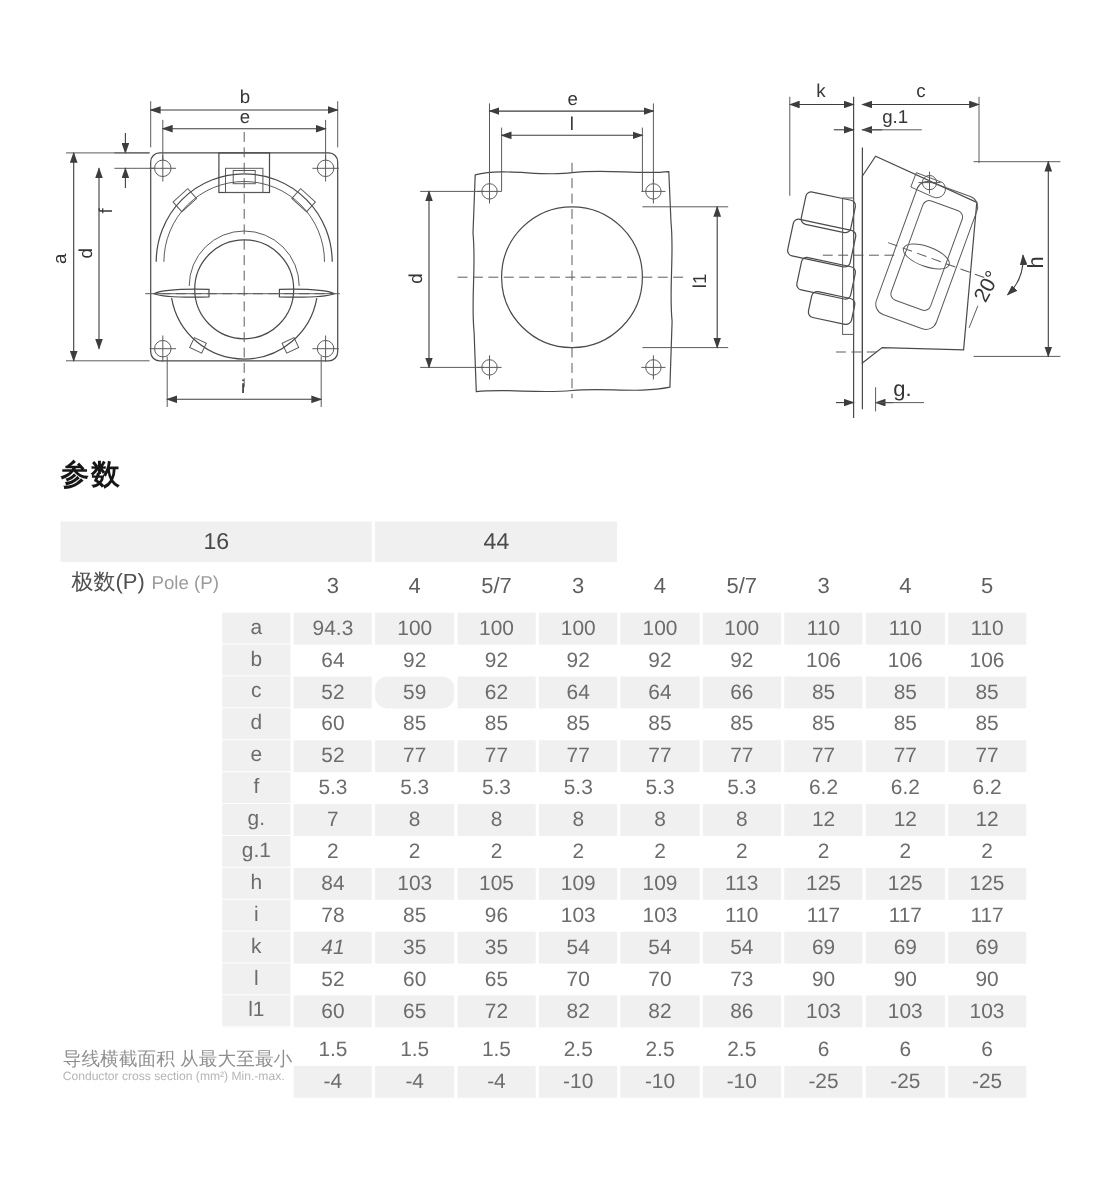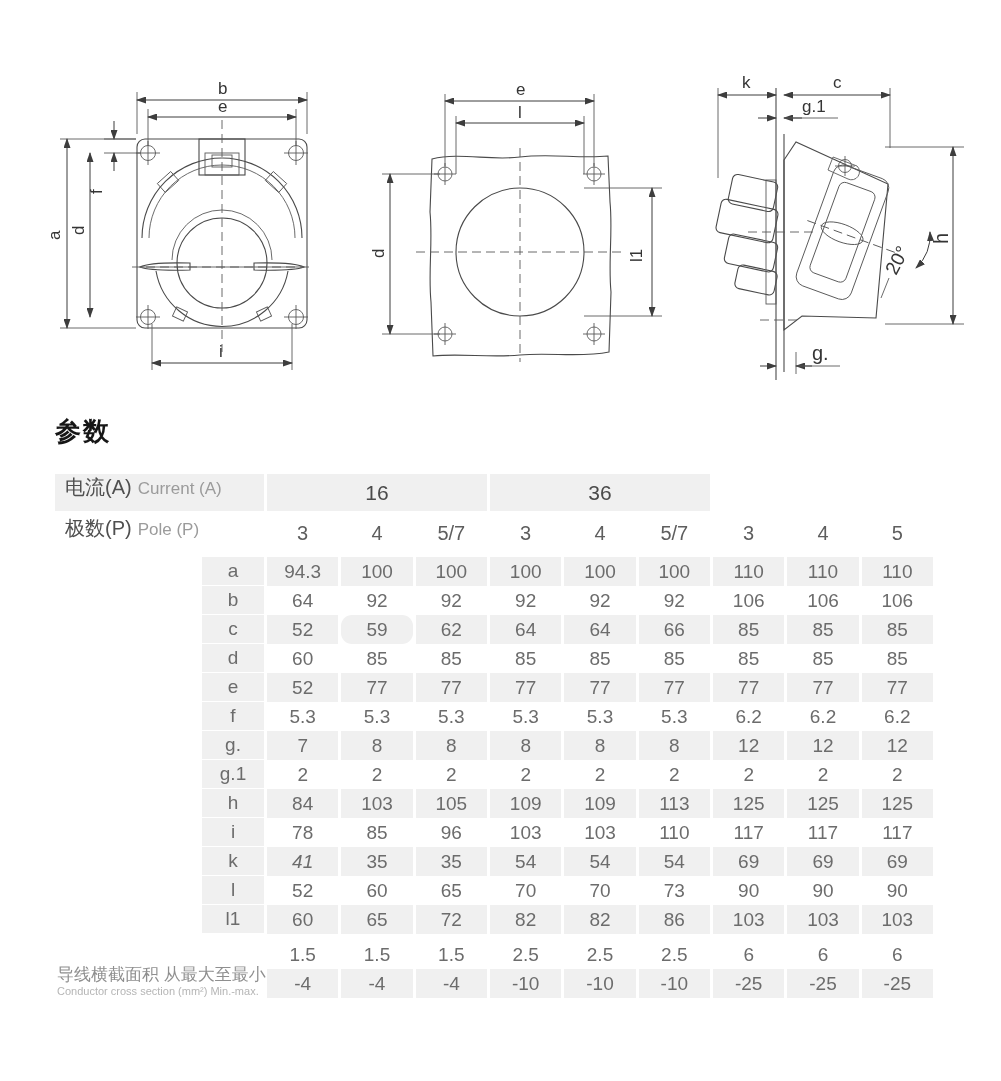--- a/index.html
+++ b/index.html
@@ -27,21 +27,21 @@
   .en{font-size:17px;color:#9b9b9b;margin-left:6px;}
   .g{background:#f0f0f0;}
   .group{grid-column:span 3;font-size:21px;color:#4a4a4a;}
   .pole{font-size:20px;color:#5e5e5e;}
   .dimlab{grid-column:1;grid-row:1 / span 13;background:#f0f0f0;display:flex;
           flex-direction:column;align-items:flex-start;padding:3px 0 0 10px;box-sizing:border-box;}
   .dimlab .zh{line-height:26px;}
   .dimlab .en2{font-size:16px;color:#9b9b9b;line-height:20px;}
   .letter{background:#f0f0f0;border-bottom:1px solid #fff;font-size:19px;color:#6c6c6c;}
   .condlab{grid-column:1 / span 2;grid-row:1 / span 2;display:flex;flex-direction:column;
-           justify-content:flex-end;align-items:flex-start;padding-left:2px;box-sizing:border-box;}
+           justify-content:center;align-items:flex-start;padding-left:2px;box-sizing:border-box;}
   .condlab .czh{font-size:17px;color:#8f8f8f;line-height:20px;white-space:nowrap;}
   .condlab .cen{font-size:11px;color:#b5b5b5;line-height:13px;white-space:nowrap;}
 </style>
 </head>
 <body>
 
 <div class="page">
 
   <svg class="drawing" style="left:40px;top:62px" width="320" height="330" viewBox="0 0 320 330">
     <defs>
@@ -204,26 +204,22 @@
       <path class="thin" d="M106,304 H150"></path>
       <text x="122" y="298" style="font-size:20px">g.</text>
     </g>
   </svg>
 
   <div class="heading">参数</div>
 
   <div class="spec">
 
     <div class="trow row-current">
-      <div class="cell lab g">
-        <span class="zh">电流(A)</span>
-        <span class="en">Current (A)</span>
-      </div>
       <div class="cell group g">16</div>
-      <div class="cell group g">36</div>
+      <div class="cell group g">44</div>
     </div>
 
     <div class="trow row-pole" id="row-pole">
       <div class="cell lab">
         <span class="zh">极数(P)</span>
         <span class="en">Pole (P)</span>
       </div>
     <div class="cell pole">3</div>
         <div class="cell pole">4</div>
         <div class="cell pole">5/7</div>

